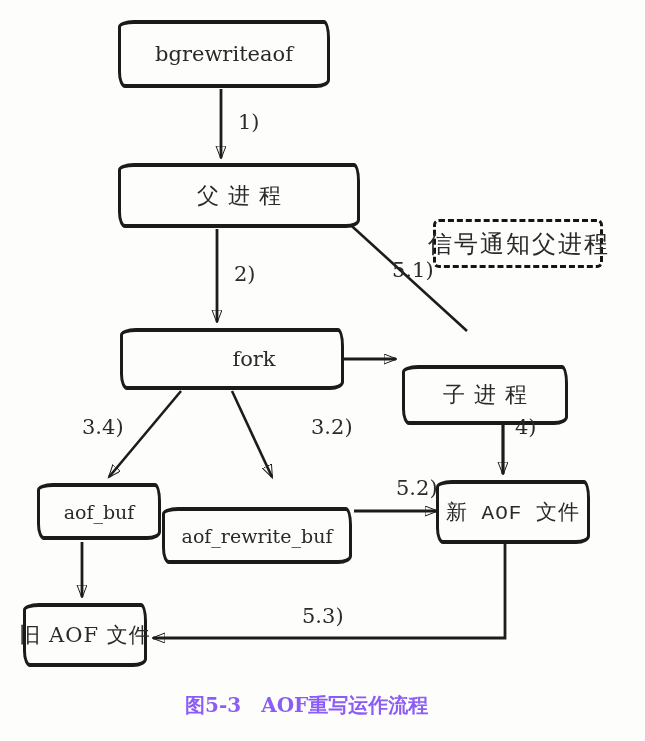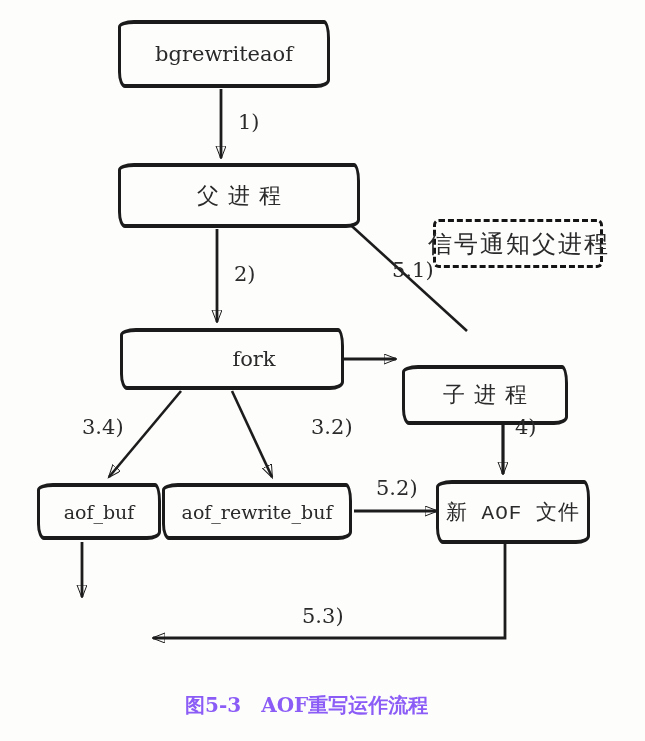--- a/index.html
+++ b/index.html
@@ -22,35 +22,35 @@
   }
   .cjk{letter-spacing:9px;padding-left:9px;font-size:22px;}
   .mixedcjk{font-size:21px;letter-spacing:1px;}
   
   .n-bgrewriteaof{left:118px;top:20px;width:212px;height:68px;}
   .n-parent     {left:118px;top:163px;width:242px;height:65px;}
   .n-fork       {left:120px;top:328px;width:224px;height:62px;padding-left:44px;}
   .n-child      {left:402px;top:332px;width:166px;height:60px;margin-top:33px;}
   .n-signal     {left:433px;top:219px;width:170px;height:49px;}
   .n-aofbuf     {left:37px;top:483px;width:124px;height:57px;font-size:19px;}
-  .n-aofrwbuf   {left:162px;top:483px;width:190px;height:57px;font-size:19px;}
+  .n-aofrwbuf   {left:162px;top:507px;width:190px;height:57px;font-size:19px;}
   .n-newaof     {left:436px;top:480px;width:154px;height:64px;font-family:Liberation Mono, monospace;}
   .n-oldaof     {left:23px;top:603px;width:124px;height:64px;}
   
   .elabel{
     position:absolute;font-size:21px;color:#2b2b2b;white-space:nowrap;
     font-family:"DejaVu Serif", serif;
   }
   .l-1 {left:238px;top:110px;}
   .l-2 {left:234px;top:262px;}
   .l-31{left:82px; top:415px;}
   .l-32{left:277px;top:415px;margin-left:34px;}
   .l-4 {left:515px;top:415px;}
   .l-51{left:392px;top:230px;margin-top:28px;}
-  .l-52{left:376px;top:476px;}
+  .l-52{left:396px;top:476px;}
   .l-53{left:302px;top:604px;}
   
   svg.wires{position:absolute;left:0;top:0;width:645px;height:741px;pointer-events:none;}
   svg.wires path, svg.wires line{stroke:#1c1c1c;fill:none;}
   
   .caption{
     position:absolute;left:185px;top:692px;display:flex;gap:20px;
     font-weight:bold;font-size:20px;color:#8b5cf6;
     font-family:"DejaVu Serif", serif;
   }
@@ -123,20 +123,23 @@
   </div>
 
   <div class="node n-aofrwbuf">
     <span>aof_rewrite_buf</span>
   </div>
 
   <div class="node n-newaof">
     <span class="mixedcjk">新 AOF 文件</span>
   </div>
 
+  <div class="node n-oldaof">
+    <span class="mixedcjk">旧 AOF 文件</span>
+  </div>
 
   <span class="elabel l-1">1)</span>
   <span class="elabel l-2">2)</span>
   <span class="elabel l-31">3.4)</span>
   <span class="elabel l-32">3.2)</span>
   <span class="elabel l-4">4)</span>
   <span class="elabel l-51">5.1)</span>
   <span class="elabel l-52">5.2)</span>
   <span class="elabel l-53">5.3)</span>
 

